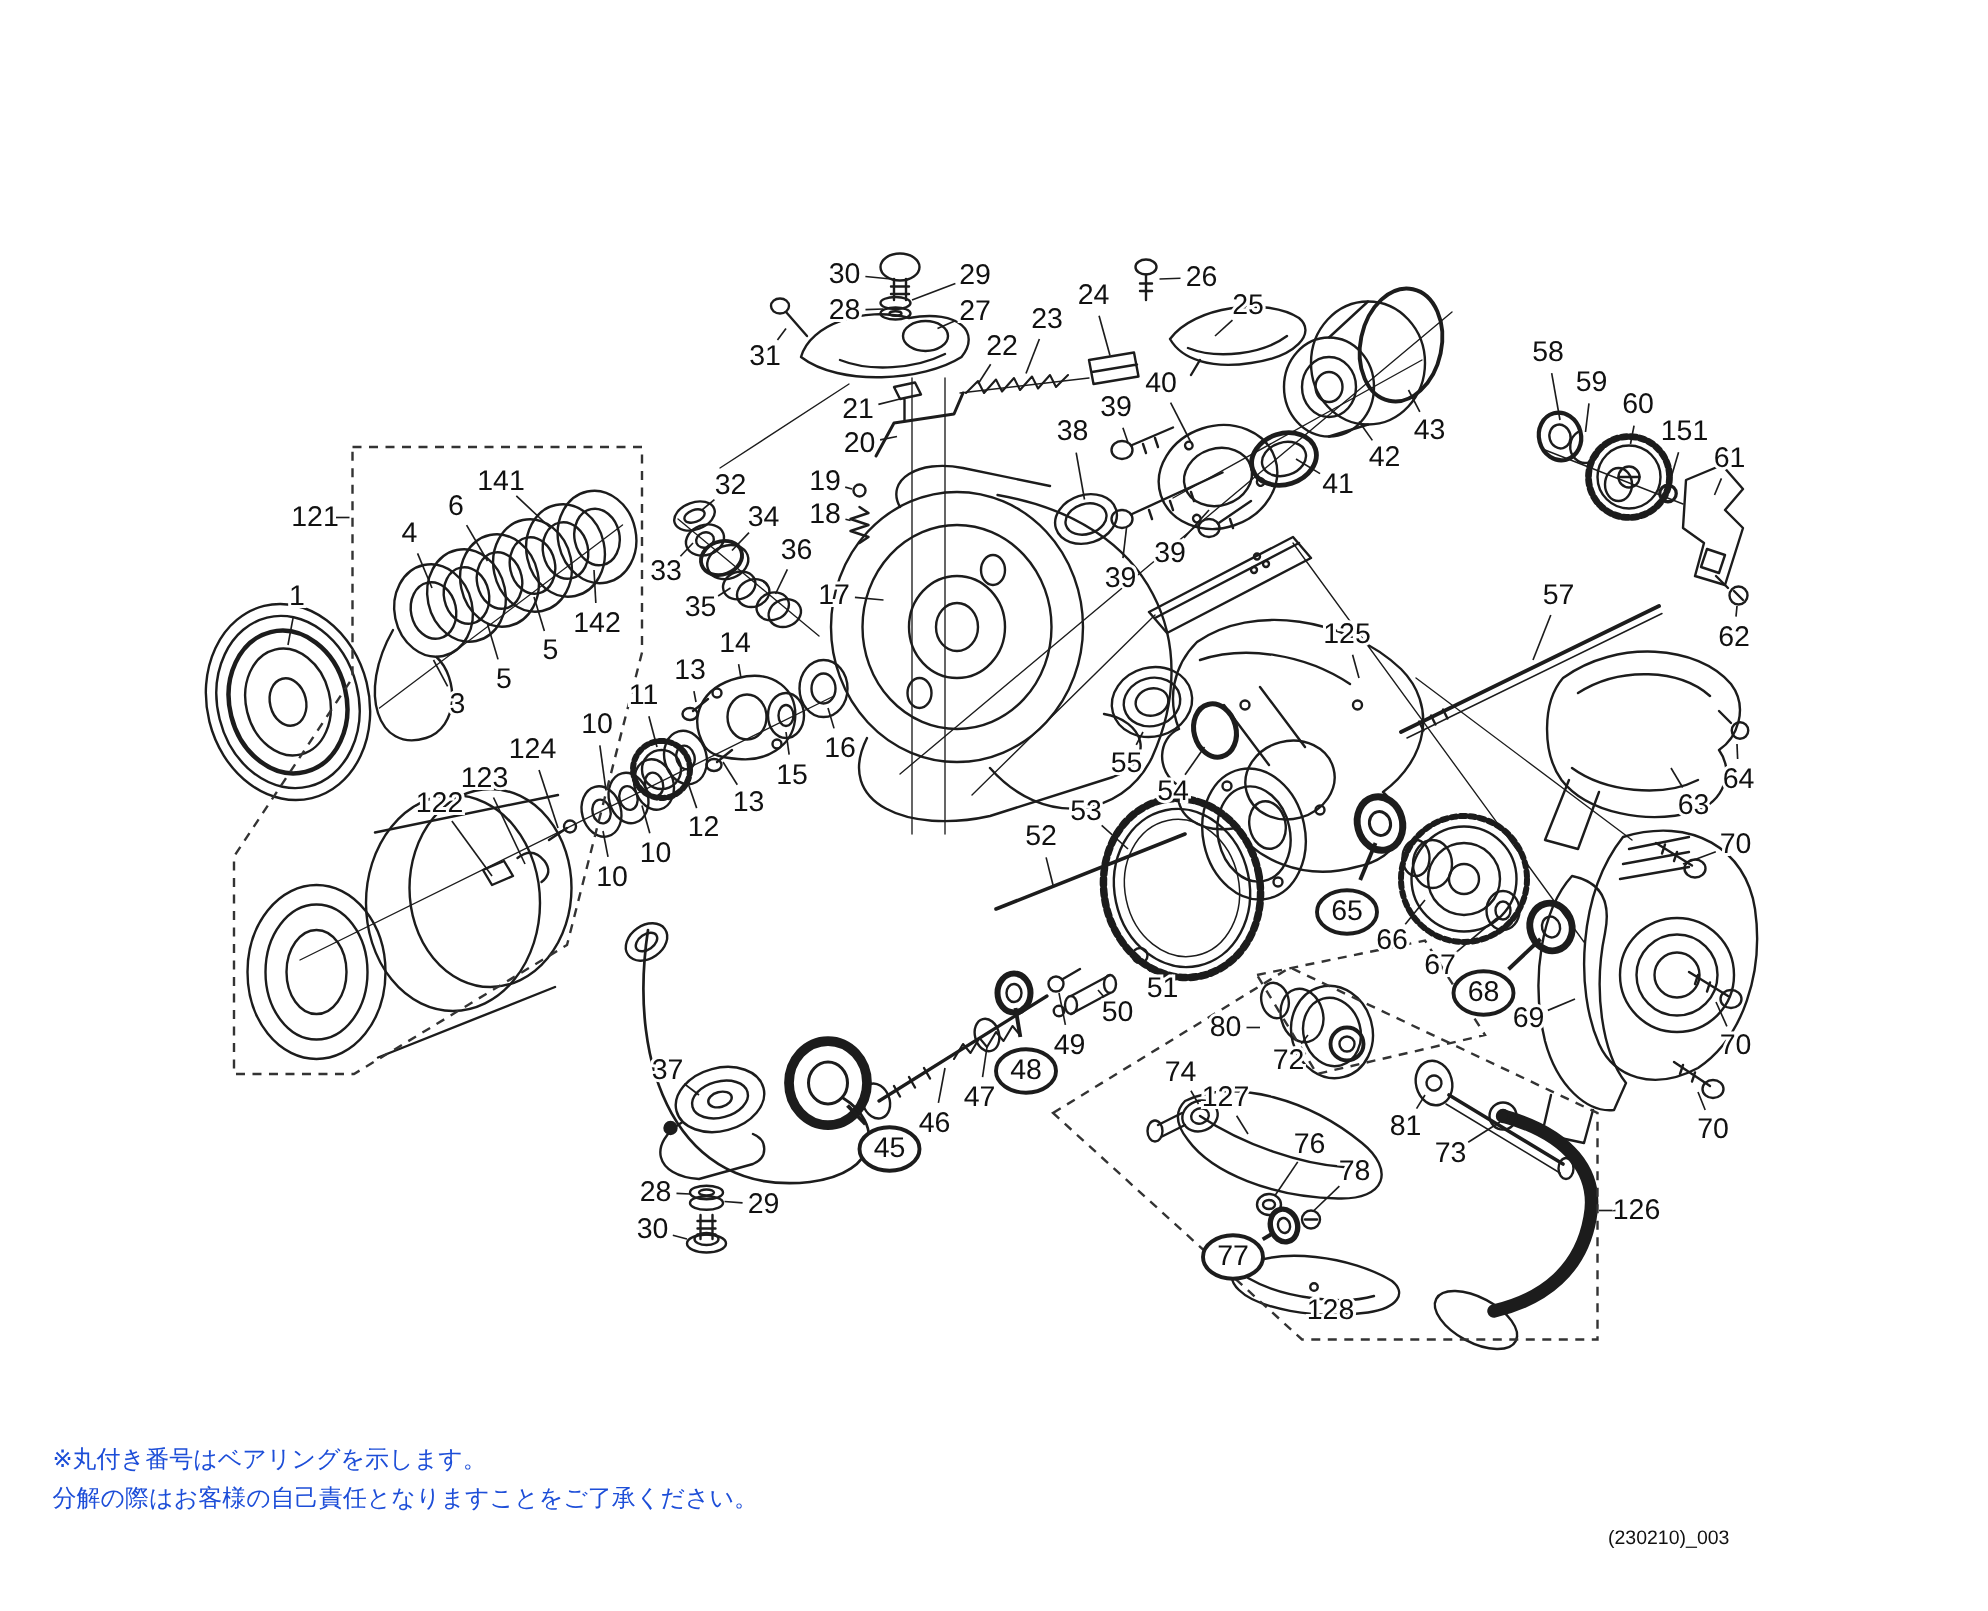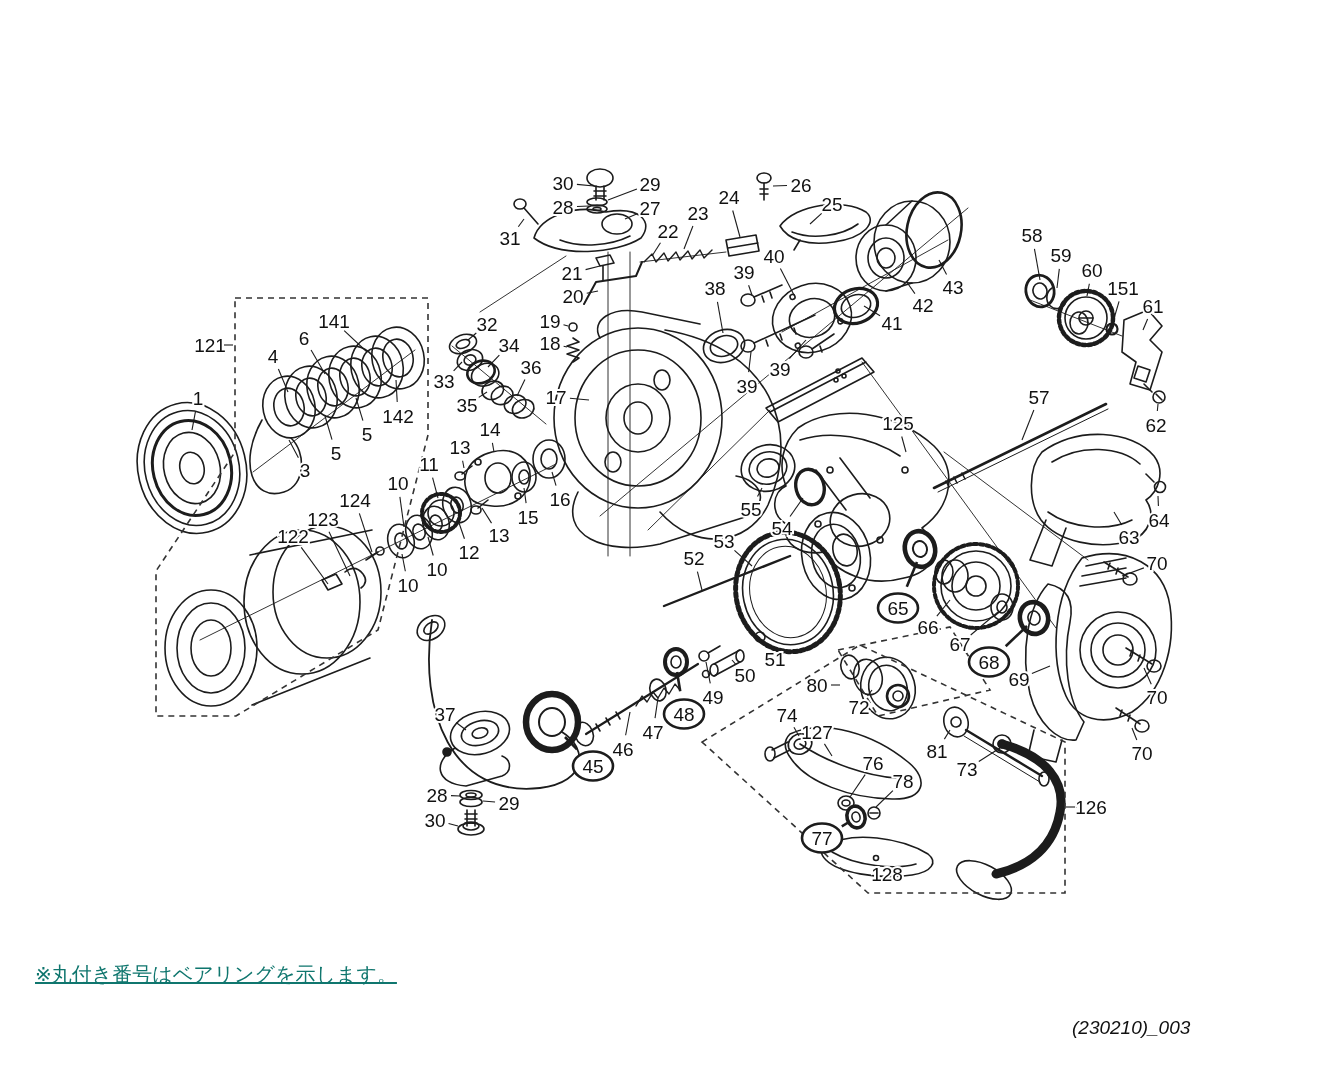--- a/index.html
+++ b/index.html
@@ -1,21 +1,21 @@
 <!DOCTYPE html>
 <html><head>
 <meta charset="utf-8">
 <style>
   html,body{margin:0;padding:0;background:#fff;}
   .page{position:relative;width:1325px;height:1074px;background:#fff;overflow:hidden;
         font-family:"Liberation Sans","DejaVu Sans",sans-serif;}
   svg text{font-family:"Liberation Sans","DejaVu Sans",sans-serif;font-size:19px;fill:#111;
            paint-order:stroke;stroke:#fff;stroke-width:4px;}
-  .footer{position:absolute;left:35px;top:961px;color:#0f766e;font-size:20px;line-height:26px;text-decoration:underline;}
-  .docid{position:absolute;left:1072px;top:1017px;color:#111;font-size:19px;font-style:italic;}
+  .footer{position:absolute;left:35px;top:961px;color:#1d4ed8;font-size:16px;line-height:26px;}
+  .docid{position:absolute;left:1072px;top:1017px;color:#111;font-size:13px;}
 </style>
 </head>
 <body>
 
 <div class="page">
 
 <svg width="1325" height="1074" viewBox="0 0 1325 1074" xmlns="http://www.w3.org/2000/svg">
 
   <g stroke="#1c1c1c" fill="none" stroke-width="1.6" stroke-linecap="round" stroke-linejoin="round">
 
@@ -611,17 +611,18 @@
         <text x="903" y="781" text-anchor="middle" dominant-baseline="central">78</text>
         <ellipse cx="822" cy="838" rx="20" ry="14.5" fill="#fff" stroke="#1c1c1c" stroke-width="2.6"></ellipse>
         <text x="822" y="838" text-anchor="middle" dominant-baseline="central">77</text>
         <text x="887" y="874" text-anchor="middle" dominant-baseline="central">128</text>
         <text x="1091" y="807" text-anchor="middle" dominant-baseline="central">126</text>
       </g>
 </svg>
 
 <div class="footer">
   <div>※丸付き番号はベアリングを示します。</div>
+  <div>分解の際はお客様の自己責任となりますことをご了承ください。</div>
 </div>
 
 <div class="docid">(230210)_003</div>
 
 </div>
 
 </body></html>

